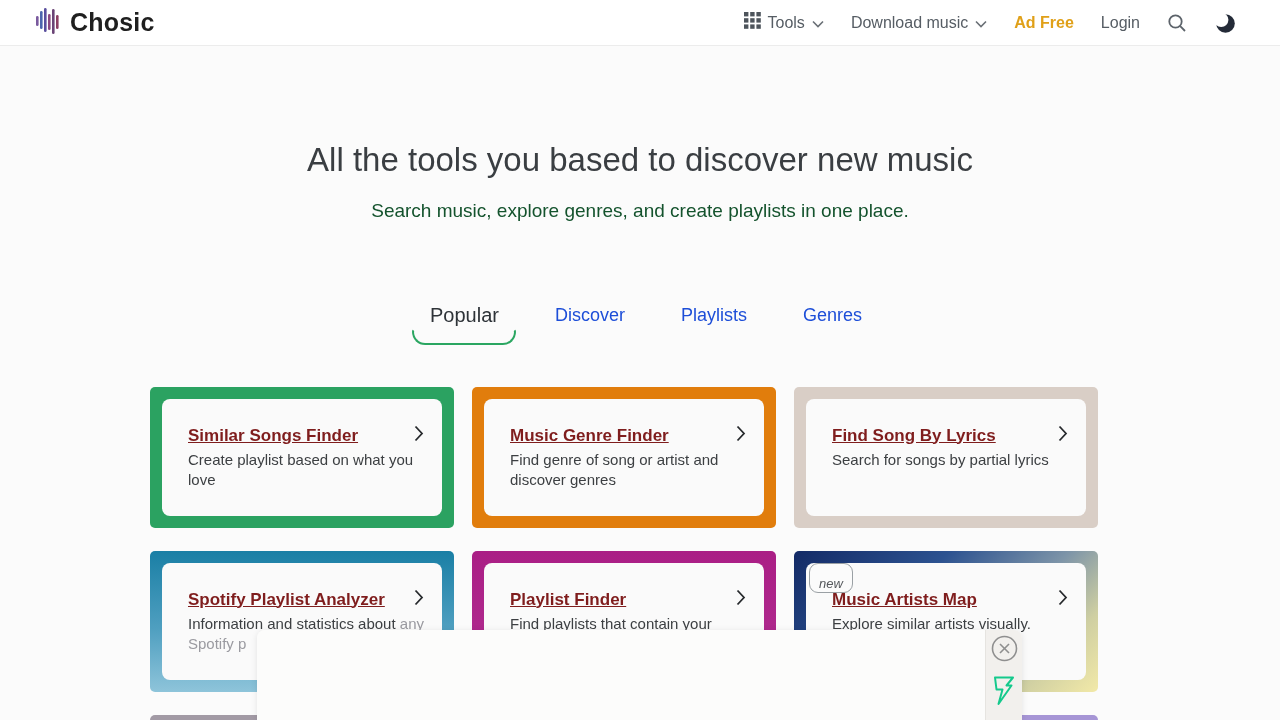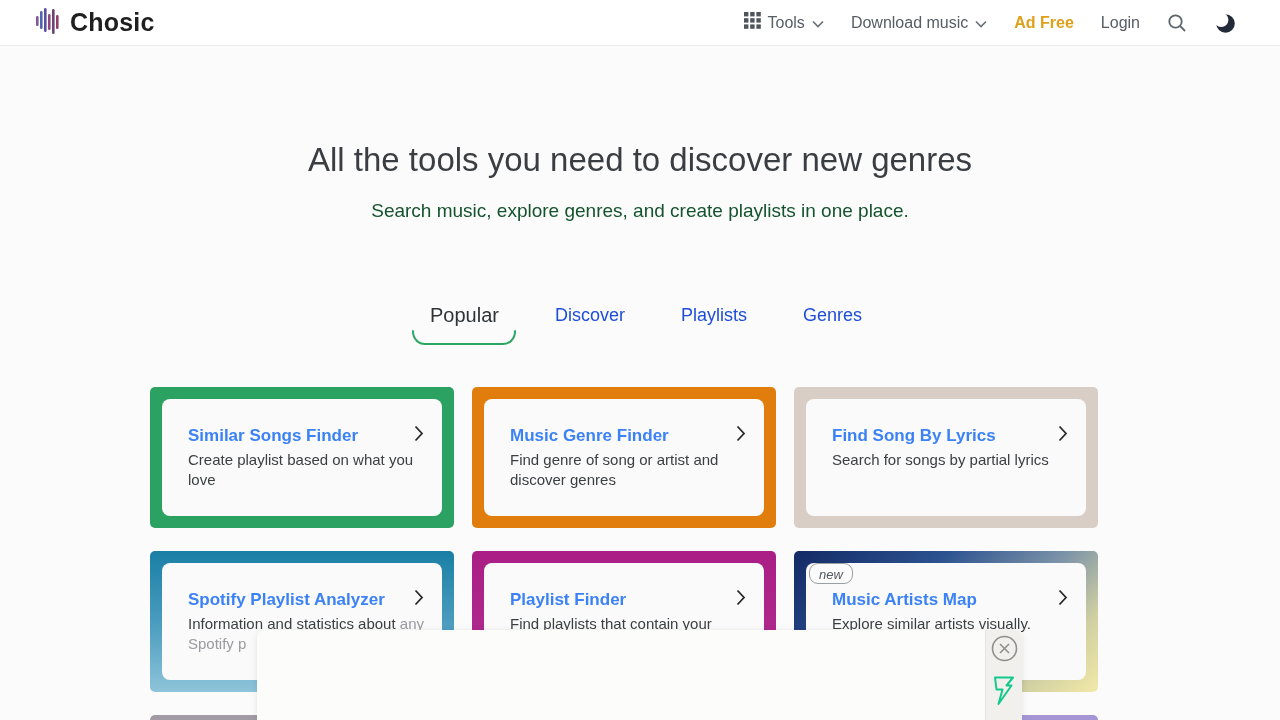--- a/index.html
+++ b/index.html
@@ -36,26 +36,26 @@
     border-radius:3px 3px 14px 14px; }
 
   
   .cards { position:absolute; top:387px; left:150px; width:949px;
     display:grid; grid-template-columns:repeat(3,304px); column-gap:18px;
     grid-auto-rows:141px; row-gap:23px; z-index:5; }
   .card { border-radius:5px; padding:12px; cursor:pointer; }
   .card-inner { background:#fafafa; border-radius:8px; height:100%;
     position:relative; padding:26px 18px 0 26px; }
   .card-head { display:flex; align-items:center; justify-content:space-between; }
-  .card-title { font-size:17px; font-weight:bold; color:#3b82f6; }
+  .card-title { font-size:17px; font-weight:bold; color:#7f1d1d;text-decoration:underline; }
   .card-desc { margin-top:4px; font-size:15px; line-height:20px; color:#3c3f42;
     max-width:250px; }
   .card-desc .faded { color:#9a9aa0; }
   .badge-new { position:absolute; top:0; left:3px; background:#fbfbfb;
-    border:1px solid #9aa0a4; border-radius:9px; padding:3px 9px 1px;
+    border:1px solid #9aa0a4; border-radius:9px; padding:12px 9px 1px;
     font-size:13px; font-style:italic; color:#55585c; }
   .stub-card { border-radius:5px; }
 
   
   .ad-wrap { position:absolute; top:630px; left:257px; width:765px; height:90px;
     display:flex; z-index:20; border-radius:8px 8px 0 0; overflow:hidden;
     box-shadow:0 1px 6px rgba(0,0,0,.10); }
   .ad-slot { width:728px; height:90px; background:#fcfcfb; }
   .ad-side { width:37px; height:90px; background:#f2f0ed; border-left:1px solid #e6e4e0;
     display:flex; flex-direction:column; align-items:center; padding-top:5px; gap:14px; }
@@ -130,21 +130,21 @@
     <div class="icon-btn">
       <svg width="22" height="22" viewBox="0 0 22 22">
         <circle cx="11.5" cy="11.5" r="9.3" fill="#242b38"></circle>
         <circle cx="7.2" cy="7.8" r="7.2" fill="#ffffff"></circle>
       </svg>
     </div>
   </nav>
 </header>
 
 <section class="hero">
-  <h1>All the tools you need to discover new genres</h1>
+  <h1>All the tools you based to discover new music</h1>
   <p>Search music, explore genres, and create playlists in one place.</p>
 </section>
 
 <div class="tabs">
   <div class="tab active">
     <span>Popular</span>
     <span class="tab-underline"></span>
   </div>
   <div class="tab">
     <span>Discover</span>

